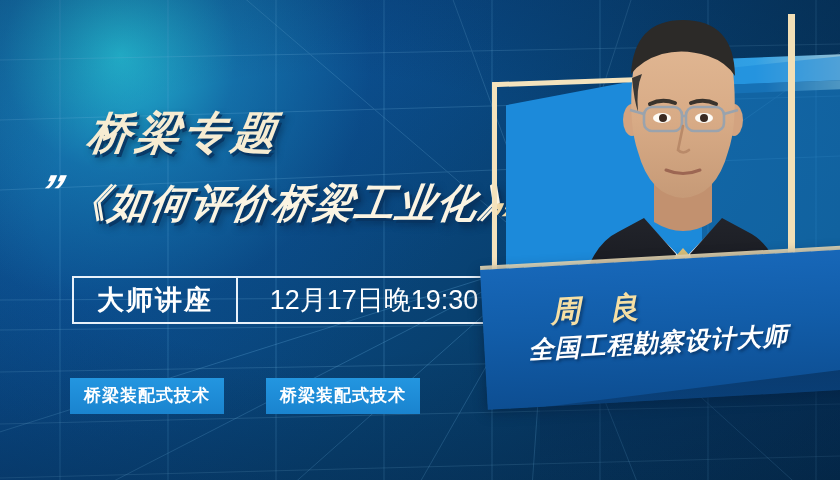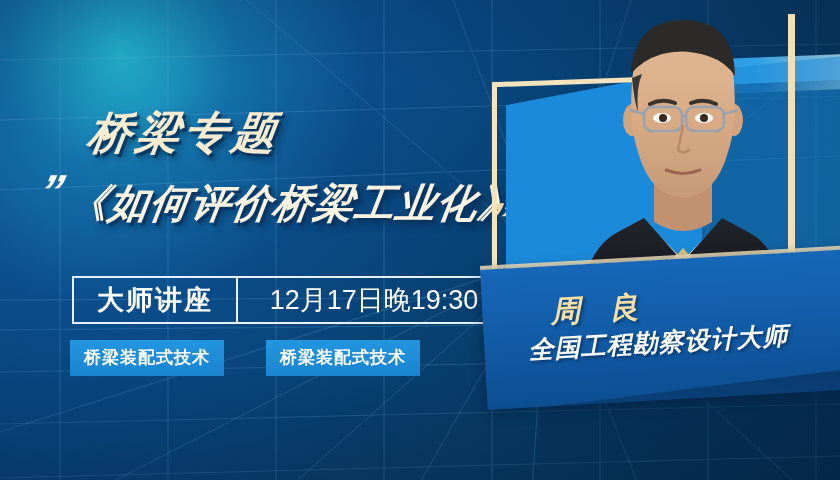--- a/index.html
+++ b/index.html
@@ -68,21 +68,21 @@
   .lb-right{
     flex:1;display:flex;align-items:center;justify-content:center;
     font-size:27px;font-weight:400;color:#ffffff;letter-spacing:0px;
   }
 
   
   .tags{position:absolute;left:70px;top:340px;display:flex;gap:42px;}
   .tag{
     background:linear-gradient(180deg,#2396e0 0%,#1a84cf 100%);
     color:#ffffff;font-size:17px;font-weight:700;letter-spacing:1px;
-    padding:6px 14px 7px 14px;white-space:nowrap;
+    padding:6px 14px 7px 14px;white-space:nowrap;margin-top:38px;
   }
 
   
   .right-block{position:absolute;left:470px;top:0;width:370px;height:480px;}
 
   
   .stripe{
     position:absolute;left:175px;top:58px;width:200px;height:26px;
     background:linear-gradient(90deg,#2a9ae4 0%,#33a6ec 55%,#9ec6d8 100%);
     transform:skewY(-2.2deg);opacity:.95;

